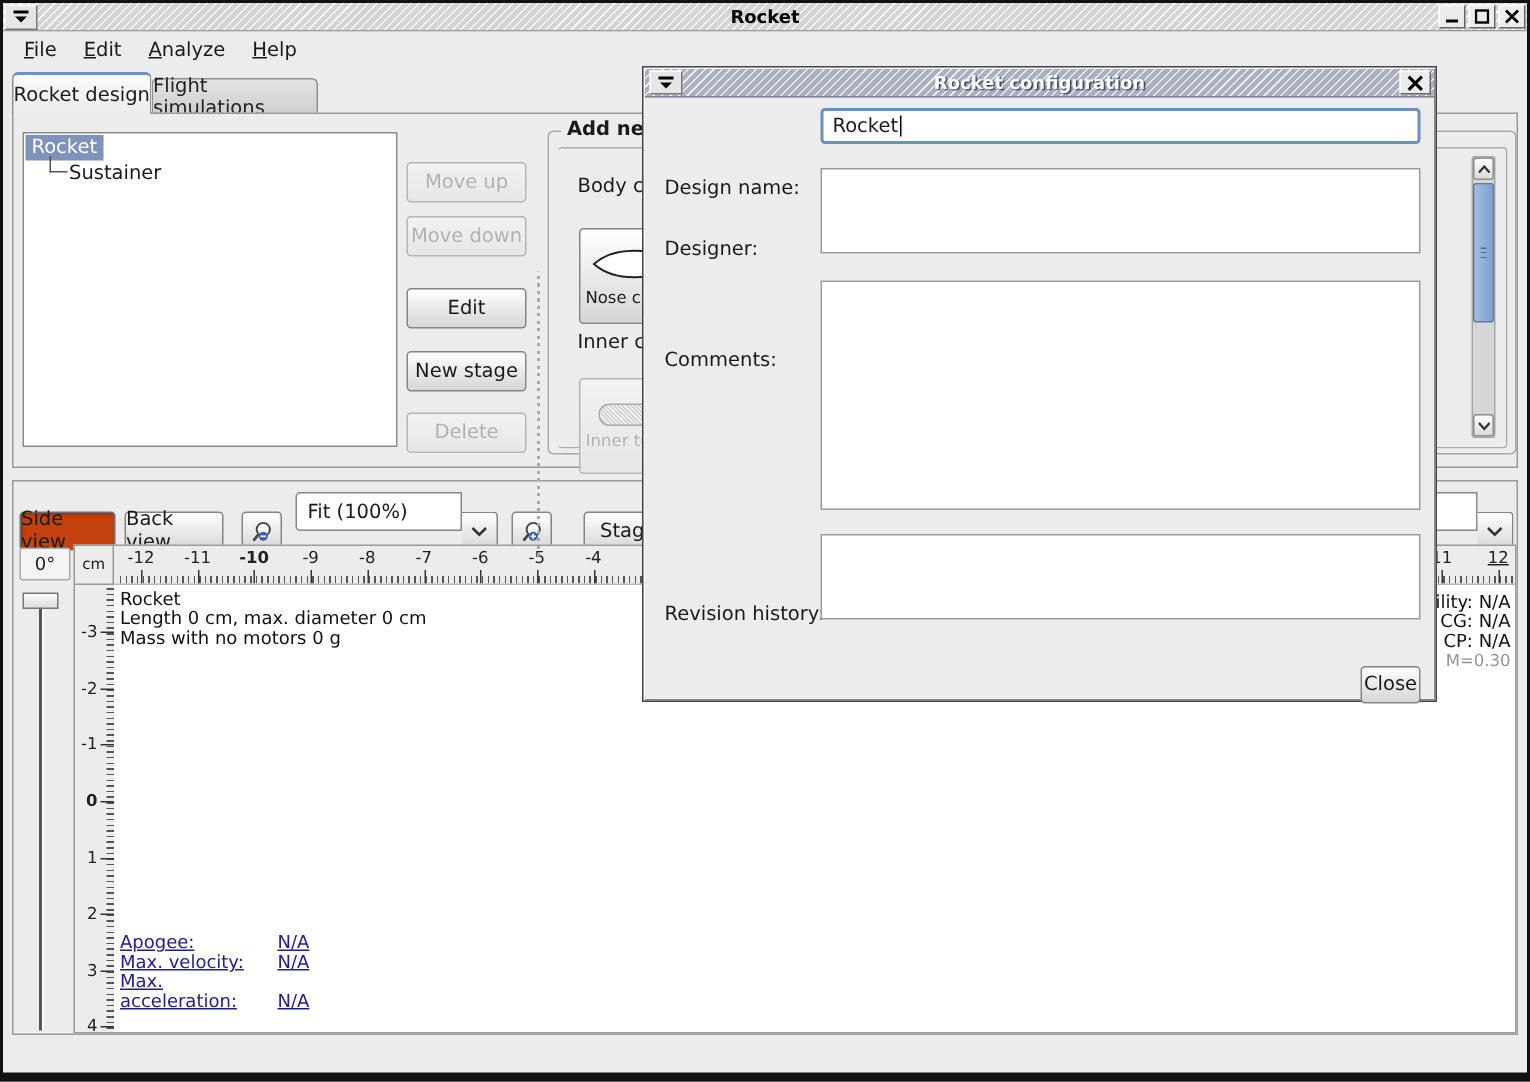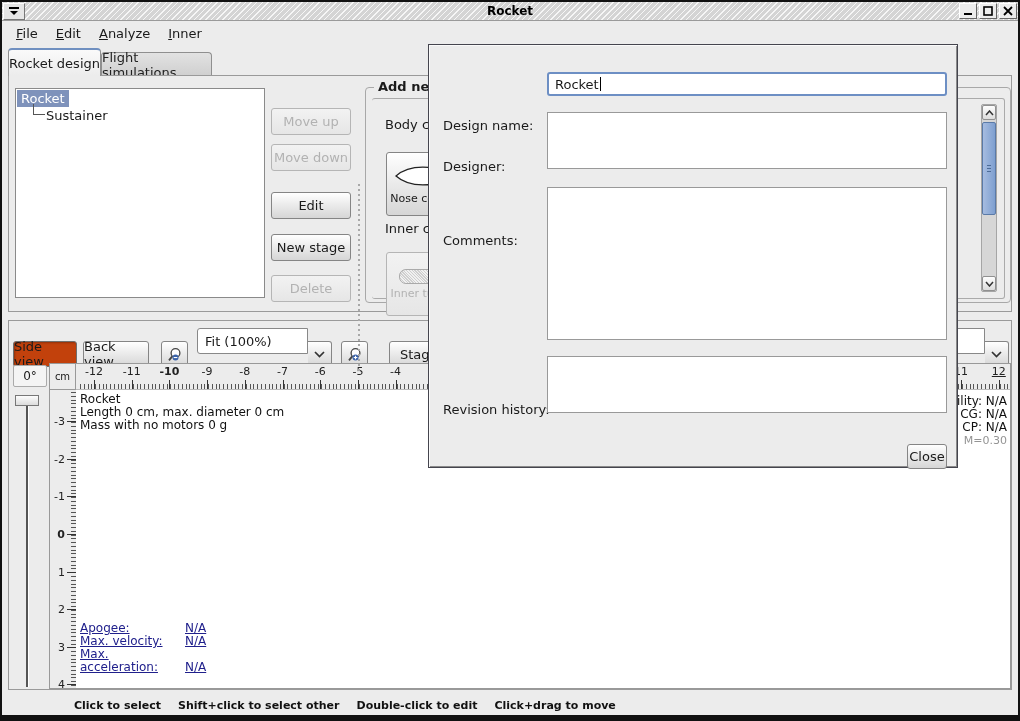--- a/index.html
+++ b/index.html
@@ -170,21 +170,21 @@
             <path d="M1,1 L9,9 M9,1 L1,9" stroke="#000" stroke-width="1.8"></path>
           </svg>
       </div>
     </div>
   </div>
 
   <div class="menubar">
     <span class="menu-item">File</span>
     <span class="menu-item">Edit</span>
     <span class="menu-item">Analyze</span>
-    <span class="menu-item">Inner</span>
+    <span class="menu-item">Help</span>
   </div>
 
   <div class="tab active">Rocket design</div>
   <div class="tab inactive">Flight simulations</div>
 
   <div class="design-panel">
 
     <div class="tree">
       <div class="tree-row1" style="background:#7E92BB;">Rocket</div>
       <div class="tree-connector"></div>
@@ -373,28 +373,36 @@
 
         <div class="flight-info" style="color:#20208C;">
           <div class="flight-row"><span class="fl-label">Apogee:</span><span>N/A</span></div>
           <div class="flight-row"><span class="fl-label">Max. velocity:</span><span>N/A</span></div>
           <div class="flight-row"><span class="fl-label">Max. acceleration:</span><span>N/A</span></div>
         </div>
       </div>
     </div>
   </div>
 
-  <div class="statusbar">
-    <span>Click to select</span>
-    <span>Shift+click to select other</span>
-    <span>Double-click to edit</span>
-    <span>Click+drag to move</span>
-  </div>
 
   <div class="dialog">
+    <div class="dlg-titlebar">
+      <div class="dlg-title">Rocket configuration</div>
+      <div class="sysbox" style="position:absolute;left:2px;top:1px;height:16px;">
+        <svg width="12" height="10" viewBox="0 0 12 10">
+          <rect x="1" y="1" width="10" height="2" fill="#000"></rect>
+            <path d="M2,5 L10,5 L6,9 Z" fill="#000"></path>
+        </svg>
+      </div>
+      <div class="win-btn" style="position:absolute;right:2px;top:1px;width:21px;height:16px;">
+        <svg width="11" height="11" viewBox="0 0 10 10">
+            <path d="M1,1 L9,9 M9,1 L1,9" stroke="#000" stroke-width="1.9"></path>
+          </svg>
+      </div>
+    </div>
 
     <div class="dlg-label" style="top:32px;">Design name:</div>
     <div class="textfield" style="top:27px;">
       <span>Rocket</span>
       <span class="caret"></span>
     </div>
 
     <div class="dlg-label" style="top:73px;">Designer:</div>
     <div class="textarea" style="top:67px; height:57px;"></div>
 

